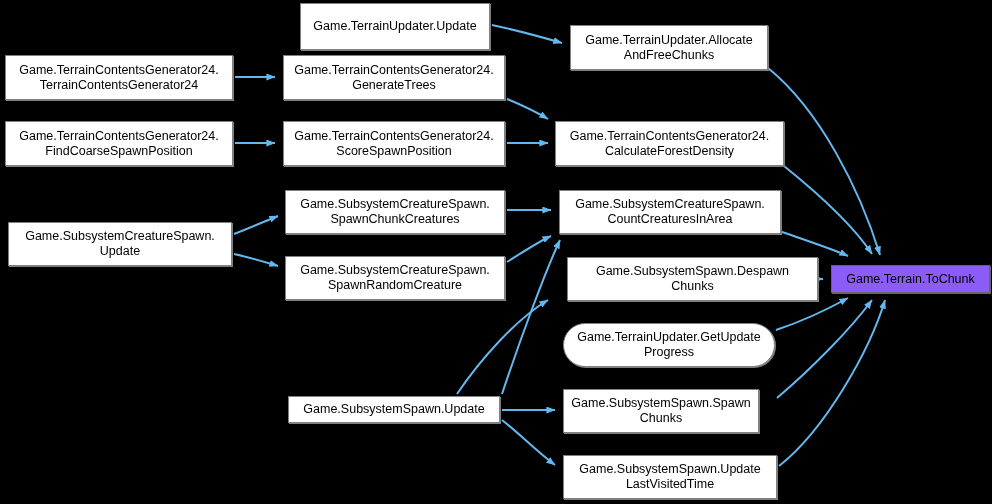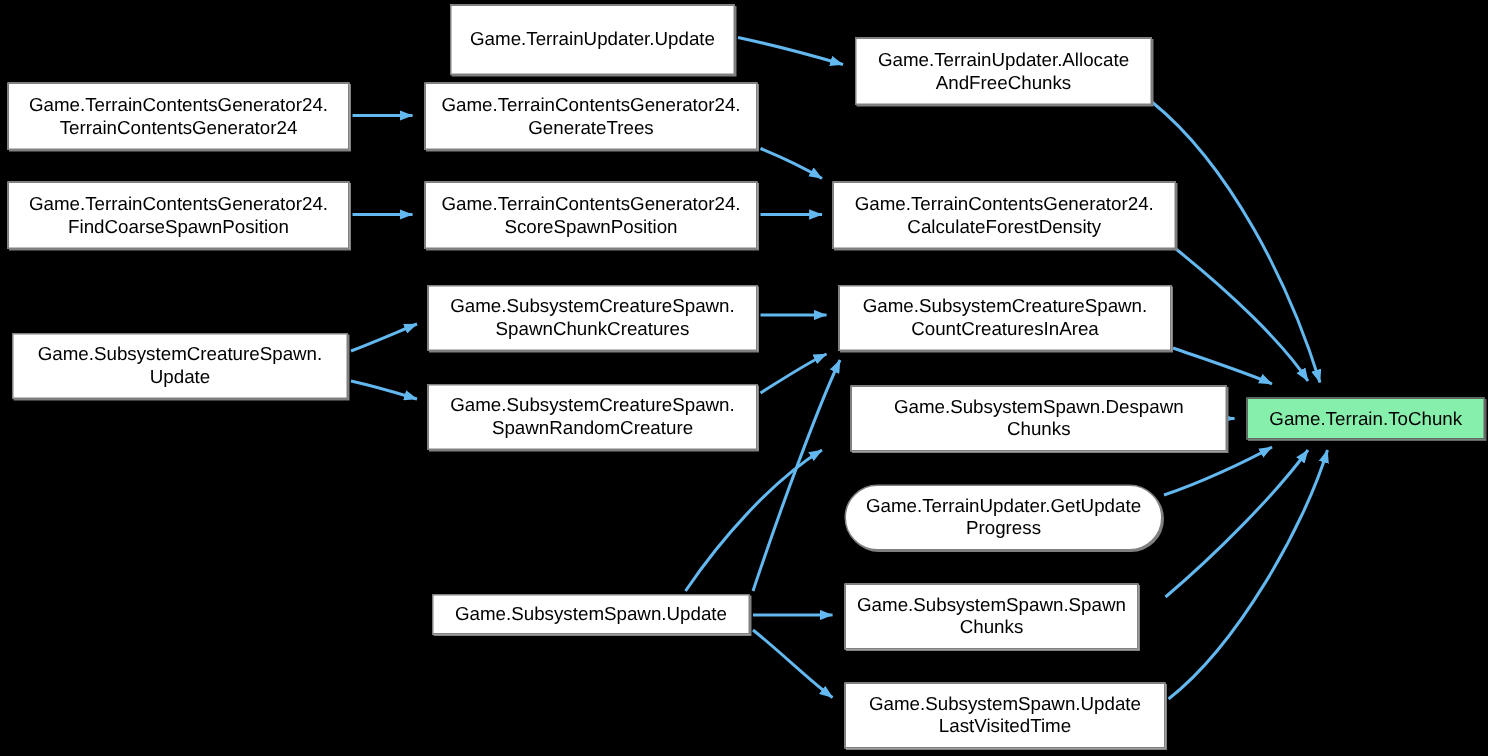--- a/index.html
+++ b/index.html
@@ -34,21 +34,21 @@
     justify-content: center;
     text-align: center;
     color: #000000;
     font-size: 12.5px;
     line-height: 15px;
     letter-spacing: 0px;
     padding: 0 4px;
     z-index: 3;
   }
   .node.current {
-    background: #86efac;
+    background: #8b5cf6;
     border: 1px solid #666666;
     box-shadow: 1px 1px 0 0 #666666;
   }
   .node .label {
     display: block;
     white-space: pre-line;
     width: 100%;
   }
 </style>
 </head>

